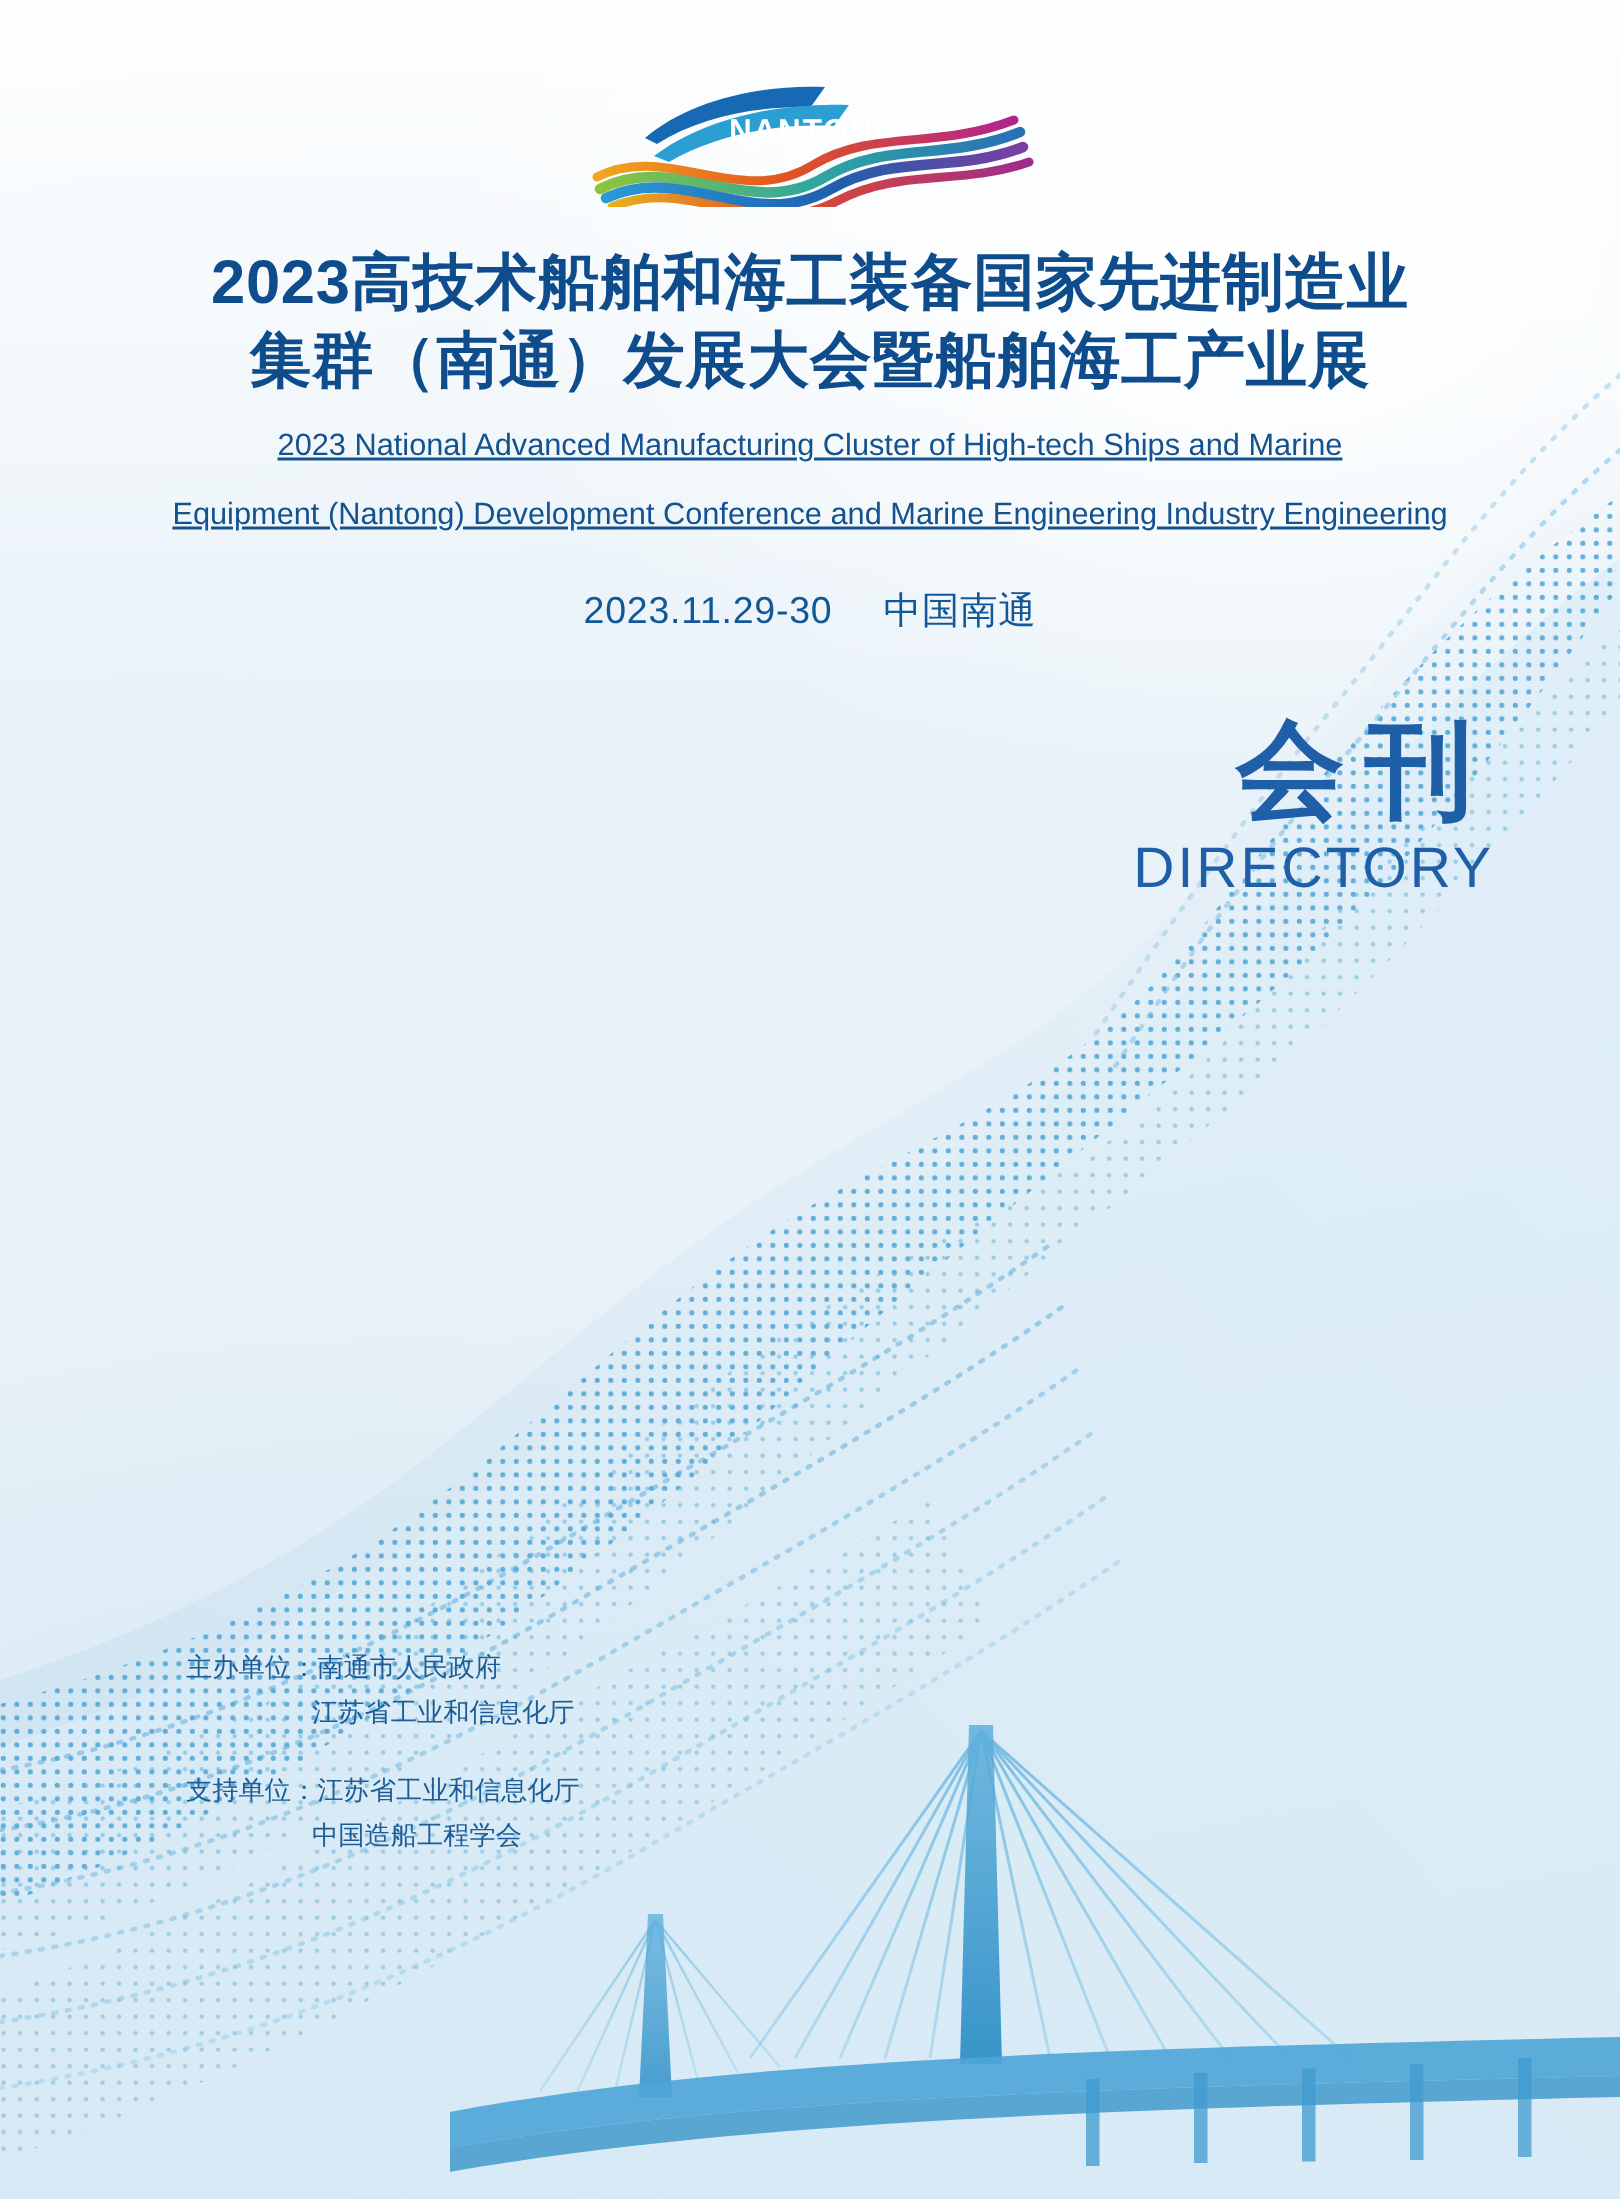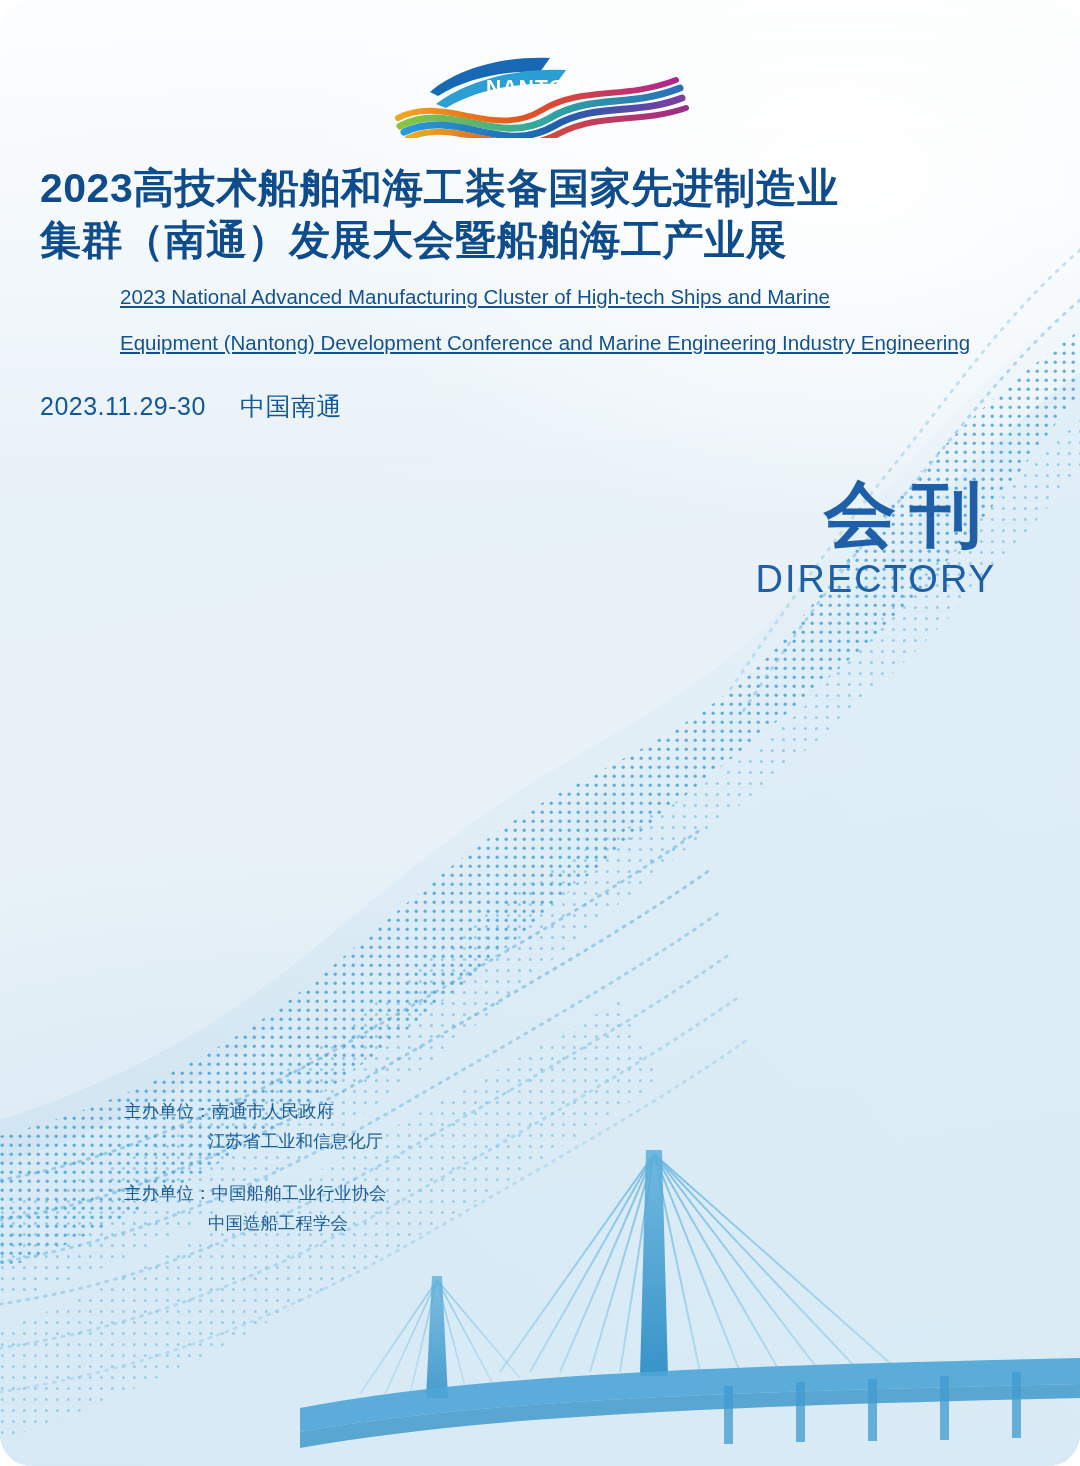--- a/index.html
+++ b/index.html
@@ -12,21 +12,20 @@
   }
   .page {
     position: relative;
     width: 1080px;
     height: 1466px;
     overflow: hidden;
     background:
       radial-gradient(ellipse 900px 600px at 78% 12%, #ffffff 0%, rgba(255,255,255,0) 60%),
       radial-gradient(ellipse 1200px 900px at 20% 95%, #d8e9f4 0%, rgba(216,233,244,0) 65%),
       linear-gradient(170deg, #eef5fa 0%, #e7f1f8 28%, #e9f2f8 55%, #dfecf5 78%, #d6e7f2 100%);
-    border-radius: 32px;
   }
 
   
   .bg-layer {
     position: absolute;
     inset: 0;
     pointer-events: none;
   }
   .bg-layer svg { display: block; width: 100%; height: 100%; }
 
@@ -39,22 +38,21 @@
     width: 300px;
     height: 86px;
   }
 
   
   .title-block {
     position: absolute;
     top: 162px;
     left: 0;
     right: 0;
-    text-align: left;
-    margin-left: 40px;
+    text-align: center;
   }
   .title-cn {
     color: #0f4c8c;
     font-weight: bold;
     font-size: 41px;
     line-height: 1.28;
     letter-spacing: 0.5px;
     margin: 0;
     white-space: nowrap;
   }
@@ -255,21 +253,21 @@
     <div class="directory-cn">会刊</div>
     <div class="directory-en">DIRECTORY</div>
   </div>
 
   <div class="orgs">
     <div class="group">
       <div>主办单位：南通市人民政府</div>
       <div class="indent">江苏省工业和信息化厅</div>
     </div>
     <div class="group">
-      <div>主办单位：中国船舶工业行业协会</div>
+      <div>支持单位：江苏省工业和信息化厅</div>
       <div class="indent">中国造船工程学会</div>
     </div>
   </div>
 
   <div class="bridge">
     <svg viewBox="0 0 1080 330" preserveAspectRatio="none" xmlns="http://www.w3.org/2000/svg">
       <defs>
         <linearGradient id="bridgeGrad" x1="0" y1="0" x2="0" y2="1">
           <stop offset="0%" stop-color="#5fb0dc" stop-opacity="0.85"></stop>
           <stop offset="100%" stop-color="#2f8fc6" stop-opacity="0.95"></stop>

